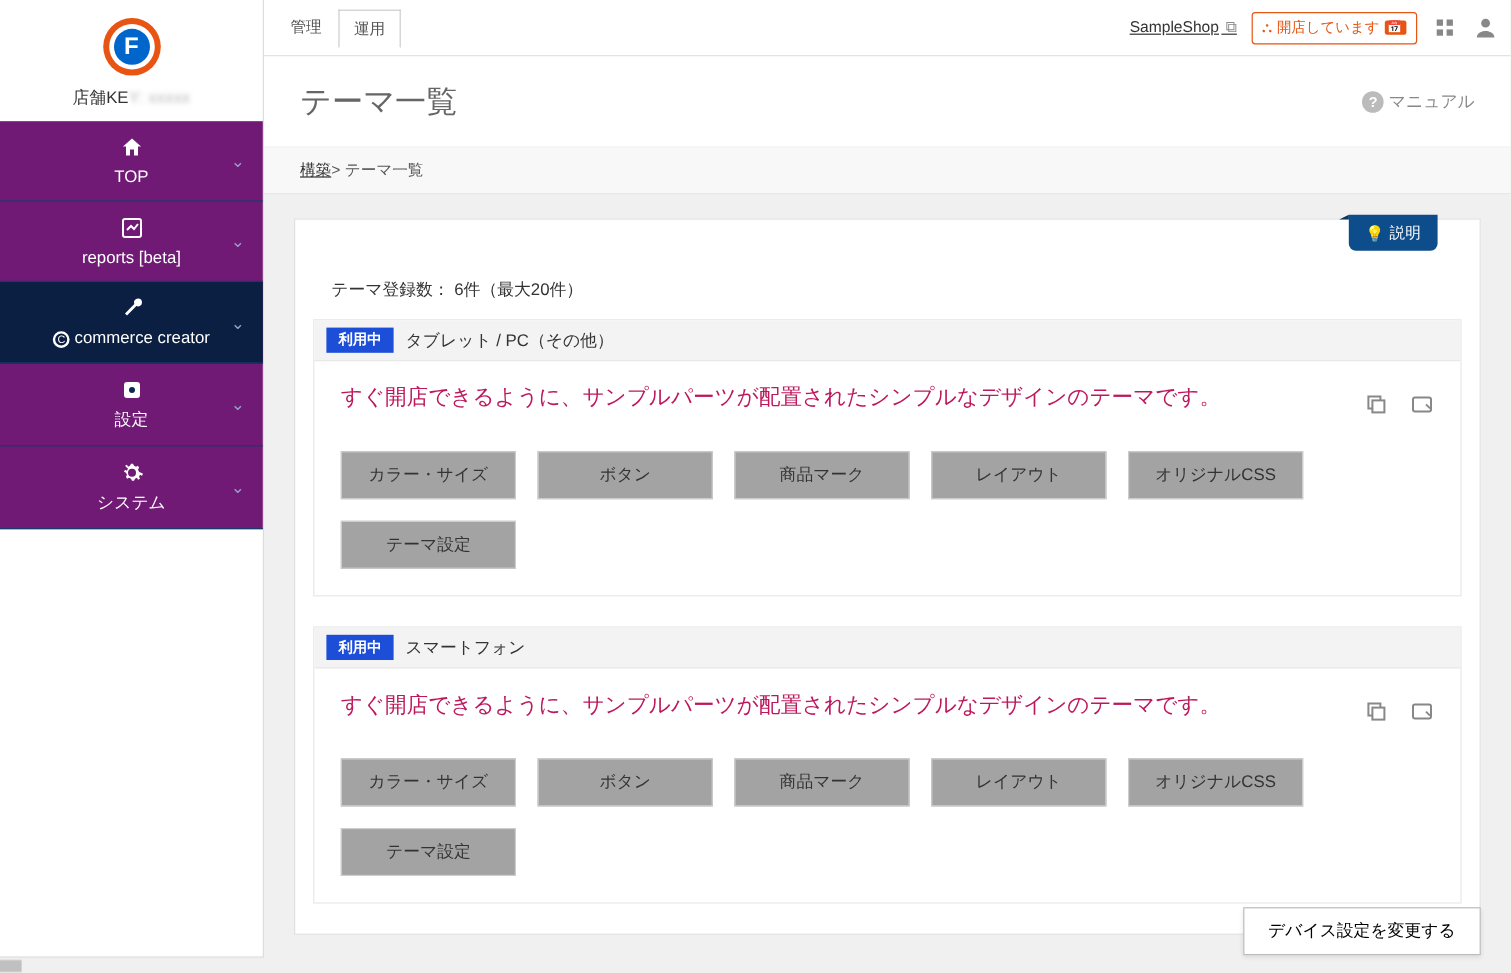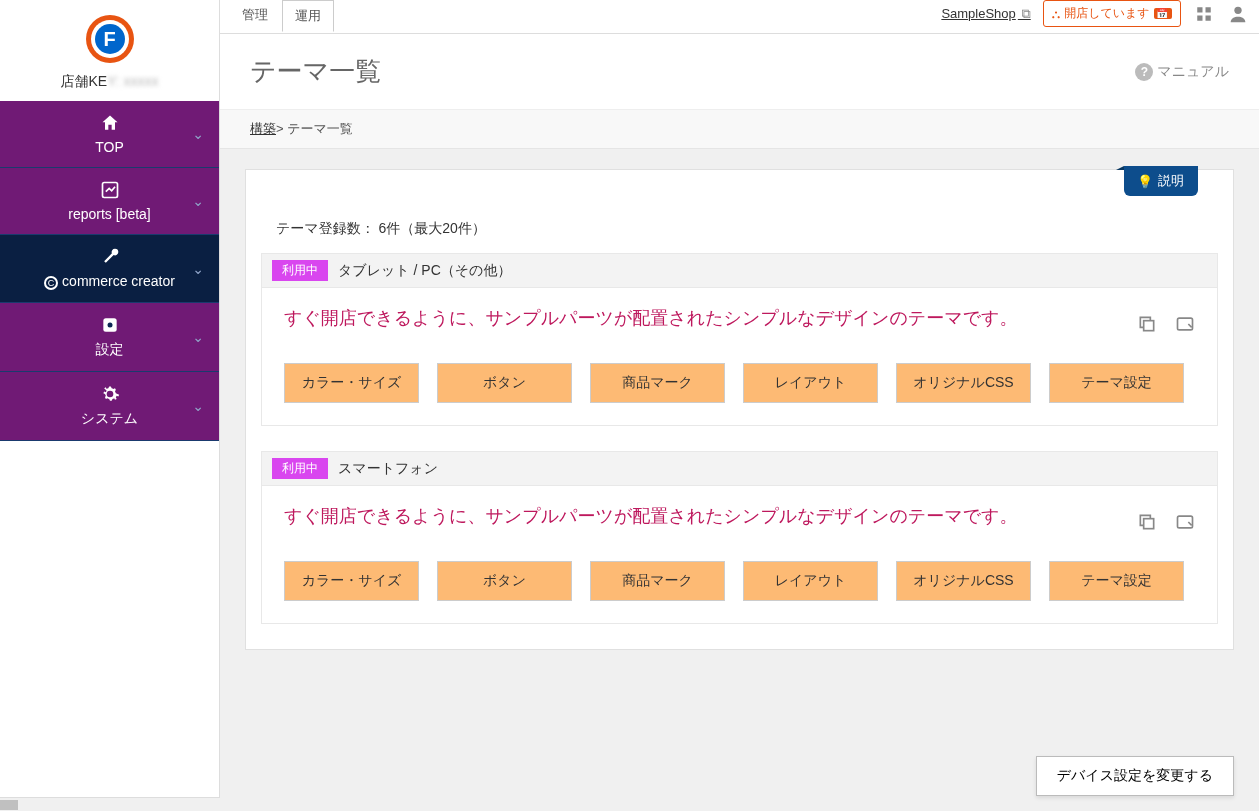--- a/index.html
+++ b/index.html
@@ -12,21 +12,21 @@
 .logo-f{width:30px;height:30px;border-radius:50%;background:#0066cc;color:#fff;font-weight:bold;font-size:20px;display:flex;align-items:center;justify-content:center}
 .shop-key{color:#333;font-size:14px}
 .shop-key-blur{color:#bbb;filter:blur(2px)}
 .nav{background:#701a75}
 .nav-item{position:relative;padding:12px 0;text-align:center;color:#fff;border-bottom:1px solid #1a3a6e;cursor:pointer}
 .nav-item.active{background:#0a1f42}
 .nav-icon{display:block;margin:0 auto 6px;width:20px;height:20px}
 .nav-label{font-size:14px}
 .nav-chevron{position:absolute;right:15px;top:50%;transform:translateY(-50%);color:#8fa3c7}
 .main{flex:1;display:flex;flex-direction:column;overflow:hidden}
-.top-bar{height:34px;background:#fff;border-bottom:1px solid #ddd;display:flex;align-items:flex-start;padding:0 10px}
+.top-bar{height:47px;background:#fff;border-bottom:1px solid #ddd;display:flex;align-items:center;padding:0 10px}
 .top-tabs{display:flex;gap:2px}
 .top-tab{padding:6px 12px;font-size:13px;cursor:pointer;color:#555}
 .top-tab.active{border:1px solid #ccc;border-bottom:1px solid #fff;background:#fff;margin-bottom:-1px}
 .top-right{margin-left:auto;display:flex;align-items:center;gap:12px}
 .shop-link{color:#333;text-decoration:underline;font-size:13px}
 .ext-icon{color:#888;margin-left:2px}
 .open-btn{border:1px solid #e85412;color:#e85412;padding:4px 8px;border-radius:3px;font-size:12px;display:flex;align-items:center;gap:4px;cursor:pointer;background:#fff}
 .apps-icon,.user-icon{color:#888;cursor:pointer;width:22px;height:22px;display:flex;align-items:center;justify-content:center}
 .page-header{padding:20px 30px;background:#fff;display:flex;align-items:center;border-bottom:1px solid #eee}
 .page-title{font-size:26px;color:#666;font-weight:normal}
@@ -34,29 +34,29 @@
 .help-icon{width:18px;height:18px;border-radius:50%;background:#bbb;color:#fff;display:flex;align-items:center;justify-content:center;font-size:12px;font-weight:bold}
 .breadcrumb{padding:10px 30px;background:#f8f8f8;border-bottom:1px solid #e5e5e5;font-size:13px;color:#555}
 .breadcrumb a{color:#333;text-decoration:underline;cursor:pointer}
 .content{flex:1;padding:20px 25px;overflow-y:auto;position:relative}
 .card{background:#fff;border:1px solid #e0e0e0;padding:0;position:relative}
 .help-tab{position:absolute;top:-4px;right:35px;background:#0d4d8c;color:#fff;padding:6px 14px;border-radius:0 0 6px 6px;font-size:13px;display:flex;align-items:center;gap:4px;cursor:pointer}
 .help-tab::before{content:"";position:absolute;top:0;left:-8px;border-top:4px solid transparent;border-right:8px solid #083761}
 .count-line{padding:50px 30px 15px;font-size:14px;color:#333}
 .theme-block{margin:0 15px 25px;border:1px solid #e8e8e8}
 .theme-tag-row{background:#f3f3f3;padding:6px 10px;display:flex;align-items:center;gap:10px;border-bottom:1px solid #e8e8e8}
-.tag-active{background:#d946ef;color:#fff;padding:2px 10px;font-size:12px;font-weight:normal}
+.tag-active{background:#1d4ed8;color:#fff;padding:2px 10px;font-size:12px;font-weight:bold}
 .device-link{color:#333;font-size:14px;cursor:pointer}
 .theme-body{padding:18px 22px;position:relative}
 .theme-name{font-size:22px;color:#333;margin-bottom:10px}
 .theme-desc{font-size:18px;color:#be185d}
 .theme-icons{position:absolute;right:22px;top:26px;display:flex;gap:18px}
 .theme-icons span{color:#888;cursor:pointer;font-size:18px}
 .theme-actions{padding:15px 22px 22px;display:flex;gap:18px;flex-wrap:wrap}
-.action-btn{border:1px solid #ccc;background:#fdba74;padding:10px 0;width:135px;text-align:center;font-size:14px;cursor:pointer;color:#333}
+.action-btn{border:1px solid #ccc;background:#a3a3a3;padding:10px 0;width:146px;text-align:center;font-size:14px;cursor:pointer;color:#333}
 .footer-btn{position:fixed;bottom:15px;right:25px;border:1px solid #bbb;background:#fff;padding:10px 20px;font-size:14px;cursor:pointer;box-shadow:0 2px 4px rgba(0,0,0,0.1)}
 .hscroll{position:fixed;bottom:0;left:0;width:220px;height:14px;background:#f0f0f0;border-top:1px solid #ddd}
 .hscroll-thumb{position:absolute;left:0;top:2px;height:10px;width:18px;background:#c0c0c0}
 svg{display:block}
 </style>
 </head>
 <body>
 
 <div class="app">
   <aside class="sidebar">

